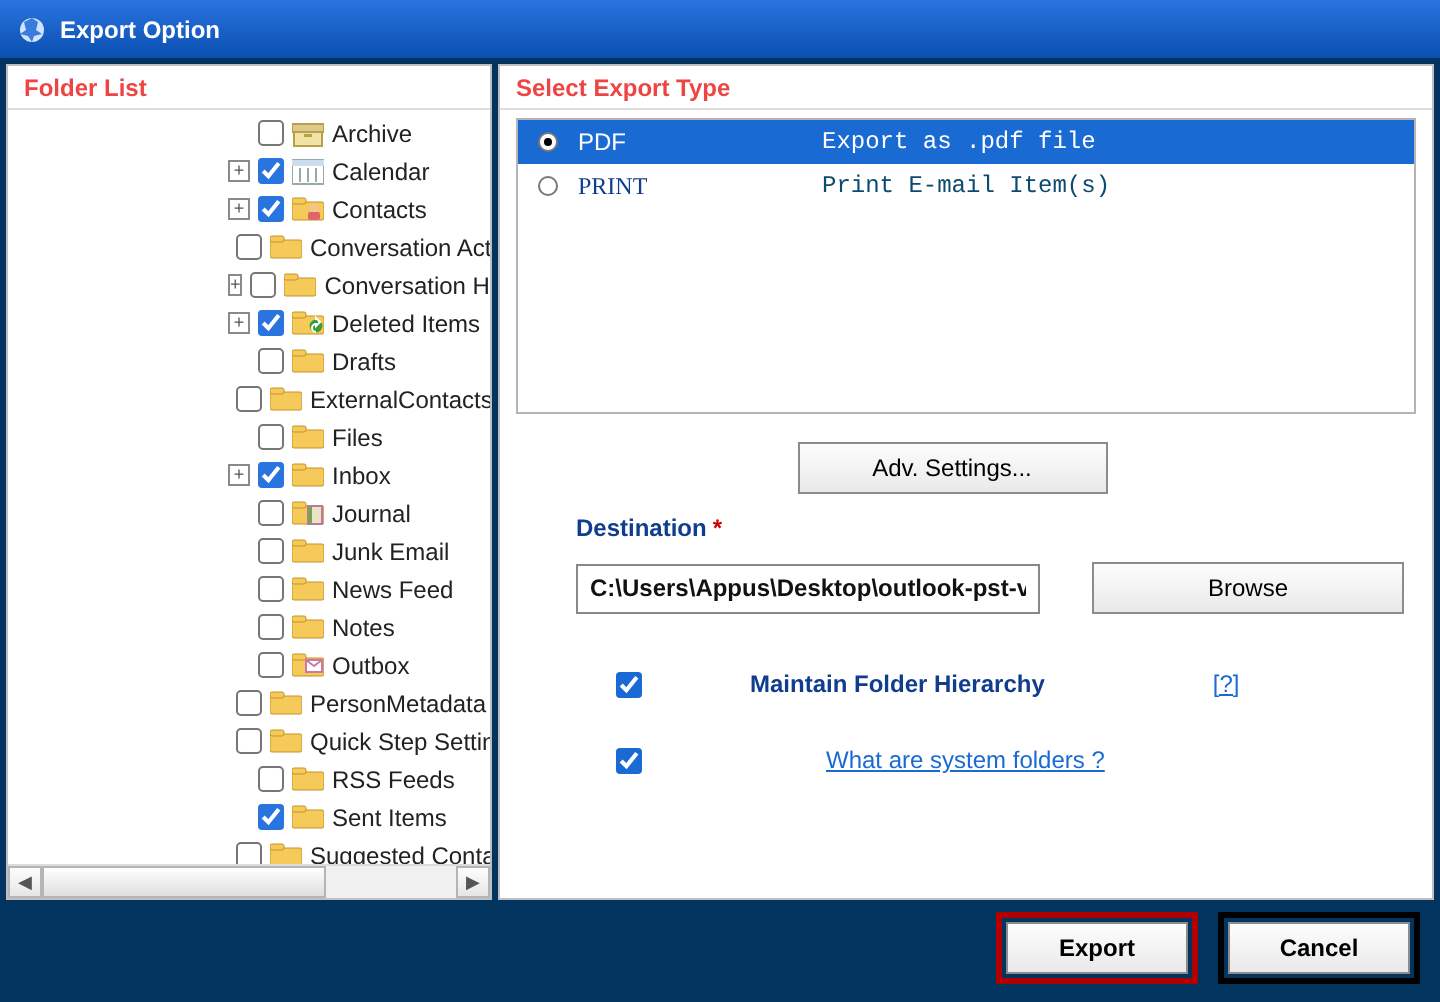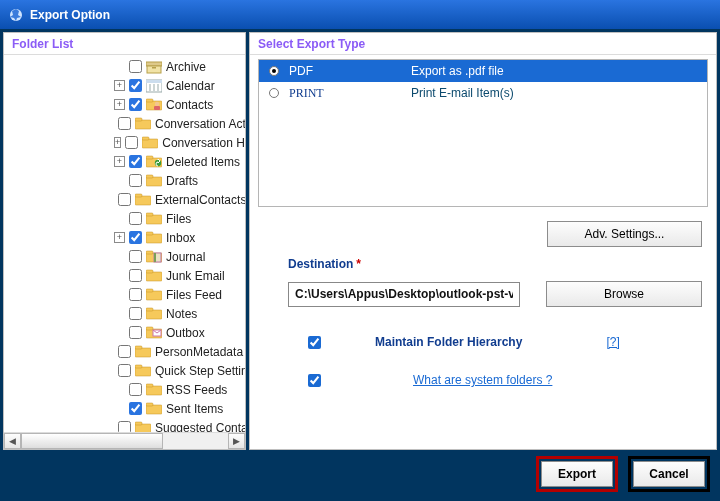--- a/index.html
+++ b/index.html
@@ -2,21 +2,21 @@
 <html><head>
 <meta charset="utf-8">
 <style>
   * { box-sizing: border-box; margin: 0; padding: 0; }
   body { font-family: "Segoe UI", Tahoma, sans-serif; font-size: 12px; background: #01355f; width: 720px; height: 501px; overflow: hidden; }
   .titlebar { background: linear-gradient(#2a74e0, #0a4fb0); height: 29px; color: #fff; display: flex; align-items: center; padding: 0 8px; font-weight: 600; font-size: 12px; }
   .titlebar svg { margin-right: 6px; }
   .workarea { display: flex; height: 424px; padding: 3px; gap: 3px; }
   .panel-left { width: 243px; background: #fff; border: 1px solid #bfbfbf; display: flex; flex-direction: column; }
   .panel-right { flex: 1; background: #fff; border: 1px solid #bfbfbf; position: relative; padding: 0; }
-  .panel-head { color: #8b5cf6; font-weight: 700; font-size: 12px; padding: 4px 8px 3px 8px; border-bottom: 1px solid #dcdcdc; }
+  .panel-head { color: #ef4444; font-weight: 700; font-size: 12px; padding: 4px 8px 3px 8px; border-bottom: 1px solid #dcdcdc; }
   .tree-scroll { flex: 1; overflow: hidden; padding: 2px 4px; }
   .tree { font-size: 12px; }
   .tree-row { display: flex; align-items: center; height: 19px; padding-left: 106px; white-space: nowrap; color: #222; }
   .tree-row .expander { width: 11px; height: 11px; border: 1px solid #8a8a8a; background: #fff; display: inline-flex; align-items: center; justify-content: center; margin-right: 4px; font-size: 9px; line-height: 1; color: #555; cursor: pointer; }
   .tree-row .expander.empty { border: none; background: transparent; }
   .tree-row input[type=checkbox] { width: 13px; height: 13px; margin-right: 4px; accent-color: #2a74e0; cursor: pointer; }
   .tree-row .folder-icon { width: 16px; height: 14px; margin-right: 4px; display: inline-block; }
   .tree-row .lbl { }
   .scroll-h { height: 17px; background: #f0f0f0; border-top: 1px solid #dcdcdc; position: relative; }
   .scroll-h .arrow { width: 17px; height: 16px; border: 1px solid #b5b5b5; background: linear-gradient(#fdfdfd,#e6e6e6); position: absolute; top: 0; display: flex; align-items: center; justify-content: center; font-size: 9px; color: #555; cursor: pointer; }
@@ -24,38 +24,38 @@
   .scroll-h .arrow.right { right: 0; }
   .scroll-h .thumb { position: absolute; left: 17px; top: 0; height: 16px; width: 142px; border: 1px solid #b5b5b5; background: linear-gradient(#fff,#dedede); cursor: pointer; }
   
   .export-list { margin: 4px 8px; height: 148px; border: 1px solid #b5b5b5; background: #fff; }
   .export-row { display: flex; align-items: center; height: 22px; font-size: 12px; }
   .export-row.selected { background: #1a6ad3; color: #fff; }
   .export-row .radio { width: 10px; height: 10px; border: 1px solid #777; border-radius: 50%; margin: 0 10px; display: inline-flex; align-items: center; justify-content: center; background:#fff; cursor: pointer; }
   .export-row.selected .radio { background:#fff; }
   .export-row .radio .dot { width: 4px; height: 4px; border-radius: 50%; background: #000; }
   .export-row .c1 { width: 122px; font-weight: 400; }
-  .export-row .c2 { flex: 1; }
+  .export-row .c2 { flex: 1; font-family: Liberation Mono, monospace; }
   .btn { border: 1px solid #8c8c8c; background: linear-gradient(#fdfdfd,#e9e9e9); padding: 4px 14px; cursor: pointer; font-family: inherit; font-size: 12px; }
-  .adv-row { display:flex; justify-content:flex-end; margin: 14px 14px 10px 0; }
+  .adv-row { display:flex; justify-content:center; margin: 14px 14px 10px 0; }
   .adv-btn { width: 155px; height: 26px; }
   .dest-lbl { color:#113d8f; font-weight:700; font-size:12px; margin-left: 38px; }
   .req { color:#c00; margin-left:3px; }
   .dest-row { display:flex; align-items:center; margin: 10px 14px 0 38px; gap: 26px; }
   .dest-row input[type=text] { flex: 1; height: 25px; padding: 2px 6px; border:1px solid #888; font-family: inherit; font-size:12px; font-weight:700; color:#111; }
   .browse-btn { width: 156px; height:26px; }
   .check-row { display:flex; align-items:center; margin-left: 58px; margin-top: 28px; color:#113d8f; font-weight:700; font-size:12px;gap:46px; }
   .check-row input[type=checkbox]{ width:13px; height:13px; margin-right:8px; accent-color:#1a6ad3; cursor:pointer;}
   .check-row .link { color:#1a6ad3; text-decoration:underline; margin-left:38px; cursor:pointer; font-weight:400; }
   .check-row2 { margin-top: 24px; }
   
   .footer { height: 42px; display:flex; justify-content:flex-end; align-items:center; padding-right:10px; gap:10px; }
   .footer .outline { border:3px solid #b20000; padding:2px; } 
   .footer .outline.black { border-color:#000; }
-  .footer .btn.big { width:72px; height:26px; font-weight:700; text-align:center; padding:4px 0; }
+  .footer .btn.big { width:91px; height:26px; font-weight:700; text-align:center; padding:4px 0; }
   
   .folder-svg { fill:#f6c95b; stroke:#c59323; stroke-width:.5; }
 </style>
 </head>
 <body>
 
 <div class="titlebar">
   <svg width="16" height="16" viewBox="0 0 16 16">
       <circle cx="8" cy="8" r="6" fill="#cfe4ff"></circle>
       <path d="M8 2l3 2-1 4 3 2-4 1-1 3-2-3-4-1 3-2-1-4z" fill="#3a7bdc"></path>
@@ -187,21 +187,21 @@
               </svg></span>
             <span class="lbl">Junk Email</span>
           </div>
           <div class="tree-row">
             <span class="expander empty"></span>
             <input type="checkbox" style="">
             <span class="folder-icon"><svg viewBox="0 0 16 14" width="16" height="14">
                 <rect x="0" y="3" width="16" height="9" rx="1" class="folder-svg"></rect>
                 <rect x="0" y="1" width="7" height="3" rx="1" class="folder-svg"></rect>
               </svg></span>
-            <span class="lbl">Files Feed</span>
+            <span class="lbl">News Feed</span>
           </div>
           <div class="tree-row">
             <span class="expander empty"></span>
             <input type="checkbox" style="">
             <span class="folder-icon"><svg viewBox="0 0 16 14" width="16" height="14">
                 <rect x="0" y="3" width="16" height="9" rx="1" class="folder-svg"></rect>
                 <rect x="0" y="1" width="7" height="3" rx="1" class="folder-svg"></rect>
               </svg></span>
             <span class="lbl">Notes</span>
           </div>

